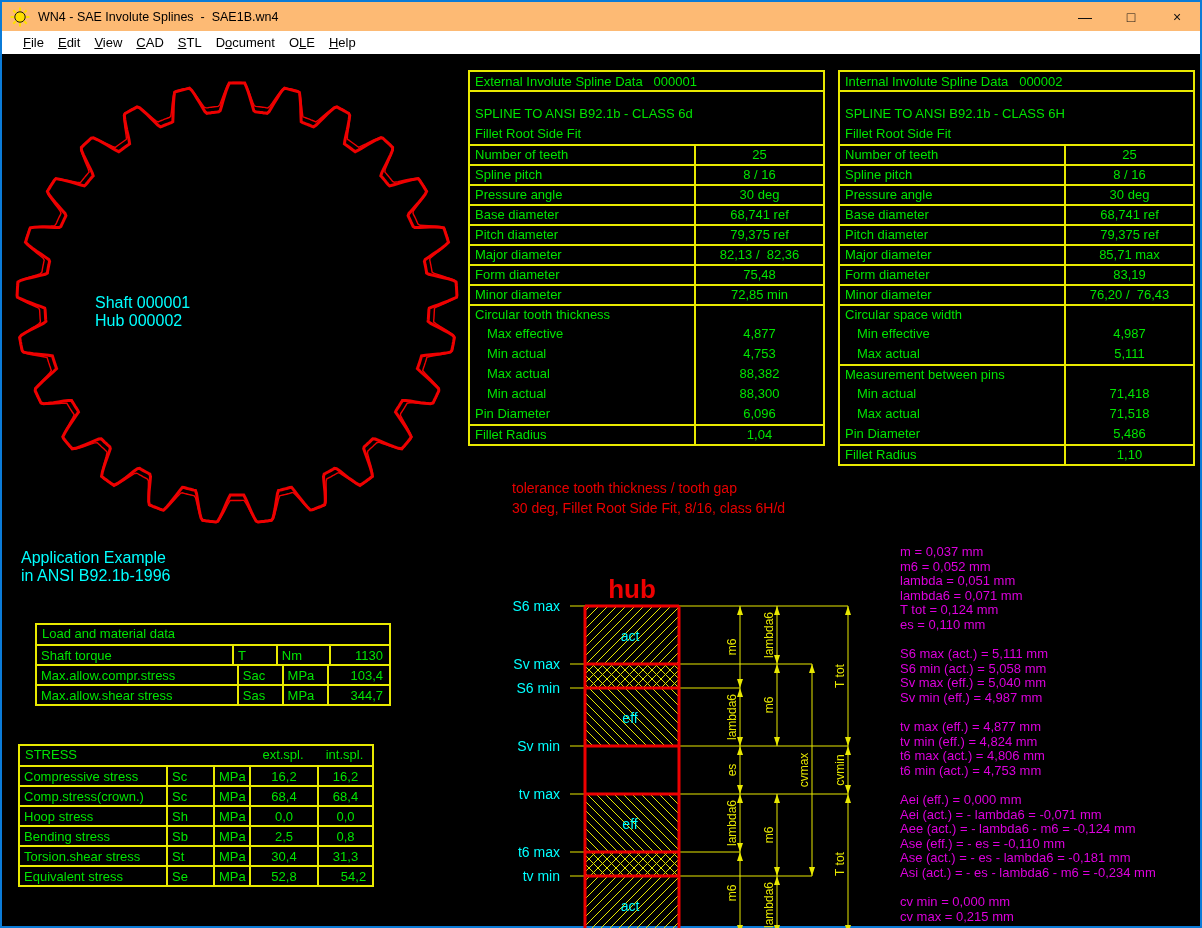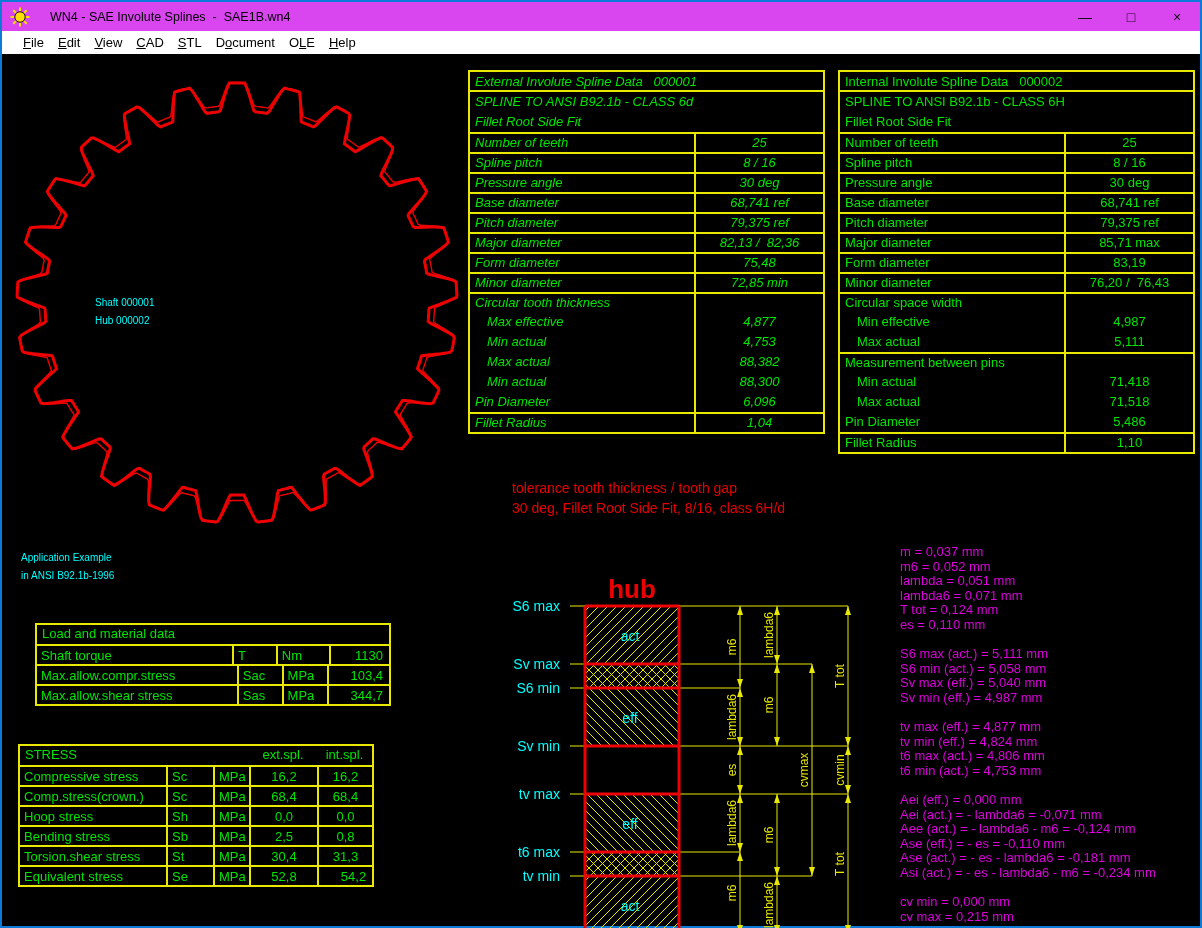--- a/index.html
+++ b/index.html
@@ -4,42 +4,42 @@
 <style>
   :root{
     --yellow:#e8e800; --green:#00e400; --cyan:#00ffff;
     --red:#e80000; --magenta:#dd00dd; --border-blue:#0b7bd7;
   }
   *{box-sizing:border-box; margin:0; padding:0;}
   html,body{width:1202px;height:928px;overflow:hidden;background:#000;}
   body{font-family:"Liberation Sans", sans-serif;}
   #window{position:absolute;inset:0;border:2px solid var(--border-blue);background:#000;}
   
-  #titlebar{position:absolute;left:0;top:0;right:0;height:29px;background:#d946ef;display:flex;align-items:center;gap:12px;}
+  #titlebar{position:absolute;left:0;top:0;right:0;height:29px;background:#fdba74;display:flex;align-items:center;}
   #app-icon{width:20px;height:20px;margin-left:8px;margin-right:8px;flex:none;}
   #title-text{font-size:12.5px;color:#000;white-space:pre;}
   #win-controls{margin-left:auto;display:flex;height:100%;}
   .win-btn{width:46px;height:100%;display:flex;align-items:center;justify-content:center;
            font-size:14px;color:#111;cursor:default;}
   
   #menubar{position:absolute;left:0;top:29px;right:0;height:23px;background:#fff;
            display:flex;align-items:center;padding-left:21px;}
   .menu-item{font-size:13px;color:#000;margin-right:14px;white-space:pre;}
   .menu-item u{text-decoration:underline;}
   
   #client{position:absolute;left:0;top:52px;right:0;bottom:0;background:#000;}
   .abs{position:absolute;}
   
-  .cyan-label{color:var(--cyan);font-size:10px;line-height:18px;text-align:center;}
+  .cyan-label{color:var(--cyan);font-size:16px;line-height:18px;text-align:center;}
   .red-label{color:var(--red);font-size:14px;line-height:20px;}
   
   .spl-table{position:absolute;width:357px;border:2px solid var(--yellow);color:var(--green);
              font-size:13px;background:#000;}
   .t-title{height:20px;line-height:19px;padding-left:5px;border-bottom:2px solid var(--yellow);white-space:pre;}
-  .t-sub{height:40px;}
+  .t-sub{height:40px;margin-top:12px;}
   .t-sub div{height:20px;line-height:20px;padding-left:5px;}
   .t-row{position:relative;height:20px;line-height:18px;}
   .t-row.bt{border-top:2px solid var(--yellow);}
   .t-lab{position:absolute;left:0;top:0;bottom:0;right:131px;padding-left:5px;white-space:pre;
          display:flex;align-items:center;}
   .t-lab.ind{padding-left:17px;}
   .t-val{position:absolute;right:0;top:0;bottom:0;width:129px;border-left:2px solid var(--yellow);
          display:flex;align-items:center;justify-content:center;white-space:pre;}
   
   .sm-table{position:absolute;width:356px;border:2px solid var(--yellow);color:var(--green);
@@ -99,21 +99,21 @@
         <path d="M436.0 239.0L431.1 240.8L426.5 242.4L422.3 244.0L421.9 245.7L421.8 247.4L421.7 249.0L421.6 250.7L421.5 252.4L421.4 254.1L421.3 255.7L421.1 257.4L423.7 259.4L428.0 261.6L432.5 263.9L437.1 266.3L441.6 268.7L445.6 271.2L447.3 273.4L447.0 275.3L446.7 277.2L446.3 279.1L446.0 281.0L445.6 282.9L445.2 284.7L444.8 286.6L443.2 288.2L438.6 289.1L433.7 289.8L428.5 290.3L423.4 290.8L418.5 291.3L414.6 291.9L414.1 293.5L413.6 295.1L413.1 296.7L412.6 298.3L412.1 299.9L411.5 301.5L411.0 303.1L410.4 304.7L413.3 307.5L416.9 310.7L420.8 314.1L424.6 317.6L428.2 321.1L431.5 324.5L431.8 326.7L431.0 328.5L430.2 330.2L429.4 332.0L428.6 333.7L427.7 335.4L426.9 337.2L426.0 338.9L423.4 339.7L418.7 339.3L413.6 338.7L408.5 337.9L403.4 337.1L398.7 336.4L395.4 336.4L394.6 337.9L393.7 339.3L392.8 340.7L391.9 342.2L391.0 343.6L390.1 345.0L389.2 346.4L388.5 348.0L391.0 351.7L393.8 355.8L396.7 360.1L399.5 364.4L402.1 368.7L404.2 372.7L403.4 374.4L402.2 376.0L401.0 377.5L399.8 378.9L398.5 380.4L397.3 381.9L396.0 383.3L394.8 384.8L391.4 384.3L386.8 382.7L382.1 380.8L377.3 378.8L372.7 376.8L368.3 375.0L365.8 374.8L364.6 375.9L363.4 377.1L362.2 378.3L360.9 379.4L359.7 380.6L358.5 381.7L357.2 382.8L356.7 384.8L358.2 389.1L359.9 393.8L361.7 398.7L363.3 403.6L364.7 408.3L365.4 412.4L363.9 413.5L362.4 414.7L360.9 415.8L359.3 417.0L357.8 418.1L356.2 419.2L354.6 420.3L353.0 421.4L349.4 419.4L345.4 416.6L341.2 413.6L337.1 410.4L333.2 407.3L329.5 404.6L327.4 404.4L326.0 405.3L324.5 406.1L323.1 406.9L321.6 407.7L320.1 408.5L318.7 409.3L317.2 410.1L316.5 412.6L316.9 417.3L317.4 422.3L317.9 427.5L318.2 432.6L318.3 437.4L317.7 440.8L316.0 441.5L314.2 442.3L312.4 443.0L310.6 443.7L308.8 444.4L307.0 445.1L305.2 445.7L303.3 446.0L300.1 442.7L296.9 439.0L293.7 434.9L290.5 430.8L287.5 426.9L284.6 423.4L282.9 423.6L281.3 424.0L279.7 424.5L278.1 424.9L276.4 425.3L274.8 425.7L273.2 426.1L271.6 426.4L270.5 429.5L269.7 434.3L268.9 439.3L268.1 444.4L267.1 449.4L266.0 454.0L264.4 456.3L262.5 456.6L260.6 456.9L258.7 457.1L256.8 457.4L254.9 457.6L253.0 457.8L251.1 458.0L249.1 457.0L246.8 452.9L244.6 448.4L242.5 443.6L240.5 438.9L238.5 434.5L236.7 430.9L235.0 430.9L233.4 431.0L231.7 431.0L230.0 431.0L228.3 431.0L226.6 431.0L225.0 430.9L223.3 430.9L221.5 434.5L219.5 438.9L217.5 443.6L215.4 448.4L213.2 452.9L210.9 457.0L208.9 458.0L207.0 457.8L205.1 457.6L203.2 457.4L201.3 457.1L199.4 456.9L197.5 456.6L195.6 456.3L194.0 454.0L192.9 449.4L191.9 444.4L191.1 439.3L190.3 434.3L189.5 429.5L188.4 426.4L186.8 426.1L185.2 425.7L183.6 425.3L181.9 424.9L180.3 424.5L178.7 424.0L177.1 423.6L175.4 423.4L172.5 426.9L169.5 430.8L166.3 434.9L163.1 439.0L159.9 442.7L156.7 446.0L154.8 445.7L153.0 445.1L151.2 444.4L149.4 443.7L147.6 443.0L145.8 442.3L144.0 441.5L142.3 440.8L141.7 437.4L141.8 432.6L142.1 427.5L142.6 422.3L143.1 417.3L143.5 412.6L142.8 410.1L141.3 409.3L139.9 408.5L138.4 407.7L136.9 406.9L135.5 406.1L134.0 405.3L132.6 404.4L130.5 404.6L126.8 407.3L122.9 410.4L118.8 413.6L114.6 416.6L110.6 419.4L107.0 421.4L105.4 420.3L103.8 419.2L102.2 418.1L100.7 417.0L99.1 415.8L97.6 414.7L96.1 413.5L94.6 412.4L95.3 408.3L96.7 403.6L98.3 398.7L100.1 393.8L101.8 389.1L103.3 384.8L102.8 382.8L101.5 381.7L100.3 380.6L99.1 379.4L97.8 378.3L96.6 377.1L95.4 375.9L94.2 374.8L91.7 375.0L87.3 376.8L82.7 378.8L77.9 380.8L73.2 382.7L68.6 384.3L65.2 384.8L64.0 383.3L62.7 381.9L61.5 380.4L60.2 378.9L59.0 377.5L57.8 376.0L56.6 374.4L55.8 372.7L57.9 368.7L60.5 364.4L63.3 360.1L66.2 355.8L69.0 351.7L71.5 348.0L70.8 346.4L69.9 345.0L69.0 343.6L68.1 342.2L67.2 340.7L66.3 339.3L65.4 337.9L64.6 336.4L61.3 336.4L56.6 337.1L51.5 337.9L46.4 338.7L41.3 339.3L36.6 339.7L34.0 338.9L33.1 337.2L32.3 335.4L31.4 333.7L30.6 332.0L29.8 330.2L29.0 328.5L28.2 326.7L28.5 324.5L31.8 321.1L35.4 317.6L39.2 314.1L43.1 310.7L46.7 307.5L49.6 304.7L49.0 303.1L48.5 301.5L47.9 299.9L47.4 298.3L46.9 296.7L46.4 295.1L45.9 293.5L45.4 291.9L41.5 291.3L36.6 290.8L31.5 290.3L26.3 289.8L21.4 289.1L16.8 288.2L15.2 286.6L14.8 284.7L14.4 282.9L14.0 281.0L13.7 279.1L13.3 277.2L13.0 275.3L12.7 273.4L14.4 271.2L18.4 268.7L22.9 266.3L27.5 263.9L32.0 261.6L36.3 259.4L38.9 257.4L38.7 255.7L38.6 254.1L38.5 252.4L38.4 250.7L38.3 249.0L38.2 247.4L38.1 245.7L37.7 244.0L33.5 242.4L28.9 240.8L24.0 239.0L19.2 237.2L14.6 235.2L10.4 233.3L10.1 231.3L10.2 229.4L10.3 227.5L10.4 225.6L10.5 223.7L10.7 221.7L10.8 219.8L11.0 217.9L14.0 216.3L18.6 214.9L23.6 213.7L28.7 212.5L33.6 211.4L38.2 210.3L40.4 209.0L40.6 207.3L40.9 205.7L41.2 204.0L41.5 202.4L41.9 200.7L42.2 199.1L42.6 197.4L41.8 195.6L38.0 192.9L33.9 190.1L29.6 187.2L25.4 184.2L21.5 181.2L18.5 178.4L19.1 176.5L19.6 174.7L20.2 172.8L20.8 171.0L21.4 169.2L22.0 167.4L22.6 165.6L23.3 163.8L27.4 163.2L32.3 163.1L37.4 163.1L42.6 163.3L47.6 163.4L52.2 163.5L53.9 162.4L54.6 160.9L55.3 159.4L56.0 157.9L56.7 156.3L57.4 154.8L58.2 153.3L58.9 151.8L58.0 149.4L54.9 145.9L51.5 142.1L48.1 138.2L44.8 134.2L41.9 130.4L40.4 127.3L41.4 125.7L42.4 124.1L43.4 122.4L44.5 120.8L45.5 119.2L46.5 117.6L47.6 116.0L49.0 114.6L53.5 115.4L58.3 116.6L63.3 117.9L68.3 119.4L73.0 120.7L77.4 121.9L78.7 120.8L79.7 119.5L80.8 118.2L81.8 116.9L82.9 115.6L84.0 114.3L85.1 113.0L86.2 111.8L85.2 108.7L83.1 104.4L80.8 99.8L78.5 95.2L76.3 90.6L74.5 86.2L74.4 83.4L75.8 82.1L77.2 80.7L78.6 79.4L80.0 78.1L81.4 76.8L82.8 75.5L84.2 74.2L86.4 73.8L90.6 75.8L95.1 78.2L99.6 80.8L104.0 83.4L108.2 85.9L111.8 87.7L113.1 86.7L114.5 85.7L115.8 84.7L117.1 83.7L118.5 82.7L119.9 81.7L121.3 80.8L122.6 79.8L122.0 75.8L121.0 71.1L119.8 66.1L118.8 61.0L117.9 56.0L117.3 51.4L118.3 49.4L120.0 48.5L121.7 47.5L123.3 46.6L125.0 45.7L126.7 44.8L128.4 43.9L130.1 43.0L132.7 43.9L136.3 47.0L140.1 50.4L143.8 54.1L147.4 57.7L150.8 61.0L153.4 62.9L155.0 62.3L156.5 61.6L158.1 61.0L159.6 60.4L161.2 59.8L162.8 59.2L164.3 58.6L165.8 57.7L166.0 53.2L166.2 48.2L166.3 43.1L166.6 37.9L167.0 32.9L167.6 28.4L169.4 27.5L171.2 27.0L173.1 26.5L174.9 26.0L176.8 25.5L178.6 25.1L180.5 24.6L182.4 24.2L184.8 26.5L187.6 30.5L190.3 34.9L193.0 39.3L195.6 43.7L198.0 47.7L200.0 49.4L201.6 49.1L203.3 48.9L204.9 48.6L206.6 48.4L208.3 48.2L209.9 48.1L211.6 47.9L213.2 46.6L214.5 42.2L215.9 37.4L217.4 32.4L218.9 27.5L220.6 22.9L222.3 19.1L224.2 19.1L226.2 19.0L228.1 19.0L230.0 19.0L231.9 19.0L233.8 19.0L235.8 19.1L237.7 19.1L239.4 22.9L241.1 27.5L242.6 32.4L244.1 37.4L245.5 42.2L246.8 46.6L248.4 47.9L250.1 48.1L251.7 48.2L253.4 48.4L255.1 48.6L256.7 48.9L258.4 49.1L260.0 49.4L262.0 47.7L264.4 43.7L267.0 39.3L269.7 34.9L272.4 30.5L275.2 26.5L277.6 24.2L279.5 24.6L281.4 25.1L283.2 25.5L285.1 26.0L286.9 26.5L288.8 27.0L290.6 27.5L292.4 28.4L293.0 32.9L293.4 37.9L293.7 43.1L293.8 48.2L294.0 53.2L294.2 57.7L295.7 58.6L297.2 59.2L298.8 59.8L300.4 60.4L301.9 61.0L303.5 61.6L305.0 62.3L306.6 62.9L309.2 61.0L312.6 57.7L316.2 54.1L319.9 50.4L323.7 47.0L327.3 43.9L329.9 43.0L331.6 43.9L333.3 44.8L335.0 45.7L336.7 46.6L338.3 47.5L340.0 48.5L341.7 49.4L342.7 51.4L342.1 56.0L341.2 61.0L340.2 66.1L339.0 71.1L338.0 75.8L337.4 79.8L338.7 80.8L340.1 81.7L341.5 82.7L342.9 83.7L344.2 84.7L345.5 85.7L346.9 86.7L348.2 87.7L351.8 85.9L356.0 83.4L360.4 80.8L364.9 78.2L369.4 75.8L373.6 73.8L375.8 74.2L377.2 75.5L378.6 76.8L380.0 78.1L381.4 79.4L382.8 80.7L384.2 82.1L385.6 83.4L385.5 86.2L383.7 90.6L381.5 95.2L379.2 99.8L376.9 104.4L374.8 108.7L373.8 111.8L374.9 113.0L376.0 114.3L377.1 115.6L378.2 116.9L379.2 118.2L380.3 119.5L381.3 120.8L382.6 121.9L387.0 120.7L391.7 119.4L396.7 117.9L401.7 116.6L406.5 115.4L411.0 114.6L412.4 116.0L413.5 117.6L414.5 119.2L415.5 120.8L416.6 122.4L417.6 124.1L418.6 125.7L419.6 127.3L418.1 130.4L415.2 134.2L411.9 138.2L408.5 142.1L405.1 145.9L402.0 149.4L401.1 151.8L401.8 153.3L402.6 154.8L403.3 156.3L404.0 157.9L404.7 159.4L405.4 160.9L406.1 162.4L407.8 163.5L412.4 163.4L417.4 163.3L422.6 163.1L427.7 163.1L432.6 163.2L436.7 163.8L437.4 165.6L438.0 167.4L438.6 169.2L439.2 171.0L439.8 172.8L440.4 174.7L440.9 176.5L441.5 178.4L438.5 181.2L434.6 184.2L430.4 187.2L426.1 190.1L422.0 192.9L418.2 195.6L417.4 197.4L417.8 199.1L418.1 200.7L418.5 202.4L418.8 204.0L419.1 205.7L419.4 207.3L419.6 209.0L421.8 210.3L426.4 211.4L431.3 212.5L436.4 213.7L441.4 214.9L446.0 216.3L449.0 217.9L449.2 219.8L449.3 221.7L449.5 223.7L449.6 225.6L449.7 227.5L449.8 229.4L449.9 231.3L449.6 233.3L445.4 235.2L440.8 237.2L436.0 239.0Z" fill="none" stroke="#ee0000" stroke-width="3"></path>
         <path d="M438.4 239.0L434.5 240.8L430.7 242.5L427.4 244.2L427.4 245.9L427.3 247.6L427.2 249.3L427.1 251.1L427.0 252.8L426.9 254.5L426.7 256.2L426.6 257.9L429.2 259.9L432.7 262.1L436.4 264.3L440.1 266.7L443.7 269.0L446.9 271.4L447.8 273.5L447.5 275.4L447.2 277.3L446.8 279.2L446.4 281.1L446.1 283.0L445.7 284.8L445.3 286.7L443.5 288.3L439.6 289.3L435.4 290.2L431.0 291.0L426.8 291.7L422.7 292.5L419.8 293.4L419.4 295.1L418.9 296.7L418.4 298.4L417.8 300.0L417.3 301.7L416.7 303.3L416.2 304.9L415.7 306.6L418.3 309.4L421.2 312.4L424.2 315.5L427.2 318.7L430.1 321.9L432.5 325.0L432.2 326.9L431.4 328.7L430.6 330.4L429.8 332.2L429.0 333.9L428.2 335.7L427.3 337.4L426.5 339.1L423.7 339.9L419.6 339.8L415.3 339.6L410.9 339.3L406.6 338.9L402.6 338.7L400.2 339.2L399.3 340.7L398.4 342.2L397.5 343.7L396.6 345.1L395.6 346.6L394.7 348.0L393.7 349.4L393.4 351.3L395.2 354.7L397.3 358.4L399.5 362.2L401.6 366.0L403.5 369.8L404.9 373.2L403.8 374.8L402.6 376.3L401.4 377.8L400.1 379.3L398.9 380.7L397.7 382.2L396.4 383.7L395.1 385.1L391.8 384.7L387.8 383.6L383.6 382.3L379.5 380.8L375.4 379.5L371.7 378.2L369.7 378.7L368.4 379.9L367.2 381.1L366.0 382.3L364.7 383.4L363.4 384.6L362.2 385.8L360.9 386.9L360.5 389.1L361.5 393.0L362.6 397.1L363.8 401.3L364.9 405.5L365.7 409.6L365.8 412.8L364.2 413.9L362.7 415.1L361.2 416.3L359.6 417.4L358.0 418.5L356.5 419.6L354.9 420.7L353.2 421.7L349.8 420.0L346.1 417.8L342.4 415.5L338.8 413.1L335.3 410.8L332.0 408.7L330.2 409.2L328.8 410.0L327.3 410.9L325.7 411.7L324.2 412.6L322.7 413.4L321.2 414.2L319.7 415.0L319.1 417.6L319.1 421.7L319.2 426.0L319.2 430.4L319.2 434.7L318.9 438.8L317.9 441.2L316.2 442.0L314.4 442.7L312.6 443.4L310.8 444.2L309.0 444.9L307.2 445.5L305.4 446.2L303.4 446.2L300.4 443.5L297.4 440.5L294.4 437.2L291.5 434.0L288.7 431.0L286.1 428.4L284.4 428.8L282.8 429.3L281.1 429.8L279.5 430.2L277.8 430.6L276.1 431.0L274.4 431.4L272.7 431.8L271.6 434.9L270.7 438.9L269.7 443.1L268.6 447.4L267.5 451.5L266.2 455.3L264.5 456.8L262.6 457.1L260.7 457.4L258.8 457.6L256.9 457.9L255.0 458.1L253.0 458.3L251.1 458.5L249.1 457.3L246.9 453.9L244.8 450.1L242.7 446.3L240.7 442.4L238.7 438.8L236.9 436.4L235.2 436.4L233.4 436.5L231.7 436.5L230.0 436.5L228.3 436.5L226.6 436.5L224.8 436.4L223.1 436.5L221.2 439.8L219.3 443.5L217.3 447.4L215.2 451.2L213.0 454.9L210.8 458.2L208.9 458.5L207.0 458.3L205.0 458.1L203.1 457.9L201.2 457.6L199.3 457.4L197.4 457.1L195.5 456.8L194.0 454.4L192.7 450.5L191.6 446.3L190.5 442.0L189.5 437.9L188.6 434.0L187.3 431.8L185.6 431.4L183.9 431.0L182.2 430.6L180.5 430.2L178.9 429.8L177.2 429.3L175.6 428.8L173.7 429.1L171.0 431.9L168.2 435.0L165.2 438.3L162.2 441.5L159.3 444.4L156.4 446.9L154.6 446.2L152.8 445.5L151.0 444.9L149.2 444.2L147.4 443.4L145.6 442.7L143.8 442.0L142.1 441.2L141.4 437.9L141.3 433.7L141.2 429.4L141.3 425.0L141.4 420.7L141.4 416.8L140.3 415.0L138.8 414.2L137.3 413.4L135.8 412.6L134.3 411.7L132.7 410.9L131.3 410.0L129.8 409.2L127.6 409.5L124.2 411.6L120.7 414.0L117.0 416.4L113.3 418.7L109.7 420.8L106.7 421.8L105.1 420.7L103.5 419.6L102.0 418.5L100.4 417.4L98.8 416.3L97.3 415.1L95.8 413.9L94.3 412.7L94.9 408.8L95.8 404.7L96.9 400.5L98.1 396.2L99.2 392.2L100.1 388.4L99.1 386.9L97.8 385.8L96.6 384.6L95.3 383.4L94.0 382.3L92.8 381.1L91.6 379.9L90.3 378.7L87.6 378.9L83.8 380.2L79.7 381.6L75.6 383.0L71.4 384.3L67.5 385.3L64.9 385.1L63.6 383.7L62.3 382.2L61.1 380.7L59.9 379.3L58.6 377.8L57.4 376.3L56.2 374.8L55.7 372.8L57.3 369.2L59.2 365.4L61.4 361.5L63.5 357.7L65.6 354.1L67.2 350.9L66.3 349.4L65.3 348.0L64.4 346.6L63.4 345.1L62.5 343.7L61.6 342.2L60.7 340.7L59.8 339.2L56.6 339.1L52.5 339.5L48.1 339.8L43.7 340.1L39.5 340.3L35.4 340.3L33.5 339.1L32.7 337.4L31.8 335.7L31.0 333.9L30.2 332.2L29.4 330.4L28.6 328.7L27.8 326.9L28.3 324.6L30.9 321.5L33.8 318.3L36.8 315.1L39.8 312.0L42.6 309.0L44.4 306.5L43.8 304.9L43.3 303.3L42.7 301.7L42.2 300.0L41.6 298.4L41.1 296.7L40.6 295.1L40.1 293.5L36.3 292.7L32.2 292.0L27.9 291.3L23.6 290.5L19.4 289.6L15.6 288.5L14.7 286.7L14.3 284.8L13.9 283.0L13.6 281.1L13.2 279.2L12.8 277.3L12.5 275.4L12.2 273.5L14.0 271.3L17.3 268.9L21.0 266.5L24.7 264.2L28.4 262.0L31.8 259.8L33.4 257.9L33.3 256.2L33.1 254.5L33.0 252.8L32.9 251.1L32.8 249.3L32.7 247.6L32.6 245.9L31.8 244.2L28.3 242.5L24.4 240.8L20.4 239.0L16.5 237.1L12.8 235.2L9.6 233.2L9.6 231.3L9.7 229.4L9.8 227.5L9.9 225.5L10.0 223.6L10.2 221.7L10.3 219.8L10.5 217.9L13.5 216.2L17.4 214.8L21.5 213.4L25.7 212.1L29.8 210.9L33.5 209.6L34.9 208.1L35.2 206.4L35.5 204.7L35.8 203.0L36.1 201.3L36.5 199.6L36.8 197.9L37.2 196.3L36.2 194.3L33.1 191.7L29.8 189.1L26.3 186.3L23.0 183.5L19.9 180.7L18.0 178.2L18.6 176.4L19.1 174.5L19.7 172.7L20.3 170.9L20.9 169.0L21.5 167.2L22.1 165.4L22.9 163.6L26.7 163.0L30.9 162.6L35.3 162.3L39.7 162.1L43.9 161.9L47.7 161.6L48.9 160.2L49.6 158.7L50.3 157.1L51.0 155.5L51.7 154.0L52.5 152.4L53.3 150.9L54.0 149.3L53.0 146.8L50.6 143.6L48.0 140.2L45.3 136.6L42.8 133.1L40.6 129.7L40.0 127.1L41.0 125.4L42.0 123.8L43.0 122.2L44.0 120.5L45.1 118.9L46.1 117.3L47.2 115.7L48.9 114.5L52.8 115.0L57.0 115.6L61.4 116.5L65.6 117.4L69.7 118.2L73.3 118.8L74.4 117.4L75.4 116.1L76.5 114.7L77.6 113.4L78.7 112.0L79.8 110.7L80.9 109.4L82.1 108.1L81.2 105.0L79.6 101.2L77.9 97.2L76.3 93.1L74.8 89.1L73.6 85.3L74.1 83.1L75.4 81.7L76.8 80.4L78.2 79.1L79.6 77.7L81.0 76.4L82.5 75.1L83.9 73.9L86.3 73.6L90.0 75.1L94.0 76.9L97.9 78.8L101.8 80.7L105.5 82.5L108.4 83.4L109.8 82.3L111.1 81.3L112.5 80.2L113.9 79.2L115.3 78.2L116.7 77.2L118.1 76.2L119.5 75.2L119.1 71.4L118.5 67.3L117.8 62.9L117.3 58.6L116.9 54.4L116.7 50.4L118.1 49.0L119.7 48.0L121.4 47.1L123.1 46.1L124.8 45.2L126.5 44.3L128.2 43.4L129.9 42.5L132.5 43.5L135.9 46.0L139.2 48.7L142.6 51.5L145.8 54.3L148.9 56.9L151.2 57.9L152.8 57.2L154.4 56.5L156.0 55.9L157.6 55.2L159.2 54.6L160.8 54.0L162.5 53.4L163.8 52.1L164.3 48.3L164.8 44.1L165.2 39.7L165.8 35.4L166.5 31.2L167.4 27.6L169.2 27.0L171.1 26.5L172.9 26.0L174.8 25.5L176.7 25.0L178.5 24.6L180.4 24.2L182.3 23.7L184.7 26.0L187.3 29.3L189.9 32.8L192.4 36.4L194.9 39.9L197.2 43.1L199.1 43.9L200.8 43.7L202.5 43.4L204.2 43.2L205.9 43.0L207.6 42.8L209.4 42.6L211.1 42.4L212.7 40.9L214.1 37.2L215.6 33.2L217.2 29.0L218.8 25.0L220.5 21.2L222.3 18.6L224.2 18.6L226.2 18.5L228.1 18.5L230.0 18.5L231.9 18.5L233.8 18.5L235.8 18.6L237.7 18.7L239.5 22.2L241.2 26.1L242.8 30.1L244.3 34.2L245.8 38.2L247.3 41.8L248.9 42.4L250.6 42.6L252.4 42.8L254.1 43.0L255.8 43.2L257.5 43.4L259.2 43.7L260.9 43.9L262.9 42.2L265.3 38.9L267.7 35.3L270.3 31.7L272.9 28.3L275.5 25.1L277.7 23.7L279.6 24.2L281.5 24.6L283.3 25.0L285.2 25.5L287.1 26.0L288.9 26.5L290.8 27.0L292.4 28.3L293.2 32.2L293.9 36.4L294.4 40.8L294.9 45.1L295.4 49.2L295.9 52.8L297.5 53.4L299.2 54.0L300.8 54.6L302.4 55.2L304.0 55.9L305.6 56.5L307.2 57.2L308.8 57.9L311.5 56.0L314.6 53.4L317.9 50.5L321.2 47.7L324.6 45.0L327.9 42.7L330.1 42.5L331.8 43.4L333.5 44.3L335.2 45.2L336.9 46.1L338.6 47.1L340.3 48.0L341.9 49.0L342.8 51.2L342.6 55.2L342.2 59.5L341.6 63.9L340.9 68.2L340.4 72.2L340.4 75.3L341.9 76.2L343.3 77.2L344.7 78.2L346.1 79.2L347.5 80.2L348.9 81.3L350.2 82.3L351.7 83.3L355.1 81.7L358.9 79.9L362.8 77.9L366.7 76.0L370.6 74.3L374.3 73.0L376.1 73.9L377.5 75.1L379.0 76.4L380.4 77.7L381.8 79.1L383.2 80.4L384.6 81.7L385.9 83.1L385.8 85.9L384.5 89.8L382.9 93.9L381.3 97.9L379.6 101.9L378.1 105.6L377.9 108.1L379.1 109.4L380.2 110.7L381.3 112.0L382.4 113.4L383.5 114.7L384.6 116.1L385.6 117.4L387.3 118.3L391.1 117.6L395.2 116.7L399.5 115.8L403.8 115.0L408.0 114.4L411.7 114.1L412.8 115.7L413.9 117.3L414.9 118.9L416.0 120.5L417.0 122.2L418.0 123.8L419.0 125.4L420.0 127.1L418.5 130.1L416.3 133.6L413.7 137.2L411.1 140.7L408.5 144.1L406.2 147.3L406.0 149.3L406.7 150.9L407.5 152.4L408.3 154.0L409.0 155.5L409.7 157.1L410.4 158.7L411.1 160.2L413.1 161.3L417.1 161.5L421.3 161.7L425.7 161.9L430.1 162.2L434.2 162.7L437.2 163.6L437.9 165.4L438.5 167.2L439.1 169.0L439.7 170.9L440.3 172.7L440.9 174.5L441.4 176.4L441.9 178.2L439.1 181.0L436.0 183.8L432.6 186.6L429.2 189.3L425.9 192.0L422.9 194.5L422.8 196.3L423.2 197.9L423.5 199.6L423.9 201.3L424.2 203.0L424.5 204.7L424.8 206.4L425.1 208.1L427.4 209.5L431.3 210.7L435.4 212.0L439.6 213.3L443.7 214.7L447.5 216.1L449.5 217.9L449.7 219.8L449.8 221.7L450.0 223.6L450.1 225.5L450.2 227.5L450.3 229.4L450.4 231.3L449.7 233.2L446.2 235.2L442.4 237.1L438.4 239.0Z" fill="none" stroke="#ee0000" stroke-width="1.4"></path>
       </svg>
 
     <div class="abs cyan-label" style="left:93px;top:240px;">Shaft 000001</div>
     <div class="abs cyan-label" style="left:93px;top:258px;">Hub 000002</div>
 
     <div class="abs cyan-label" style="left:19px;top:495px;">Application Example</div>
     <div class="abs cyan-label" style="left:19px;top:513px;">in ANSI B92.1b-1996</div>
 
-    <div id="ext-table" class="spl-table" style="left:466px;top:16px;font-style:italic;">
+    <div id="ext-table" class="spl-table" style="left:466px;top:16px;">
         <div class="t-title">External Involute Spline Data   000001</div>
         <div class="t-sub">
           <div>SPLINE TO ANSI B92.1b - CLASS 6d</div>
           <div>Fillet Root Side Fit</div>
         </div>
         <div class="t-row bt">
           <span class="t-lab">Number of teeth</span>
           <span class="t-val">25</span>
         </div>
         <div class="t-row bt">

